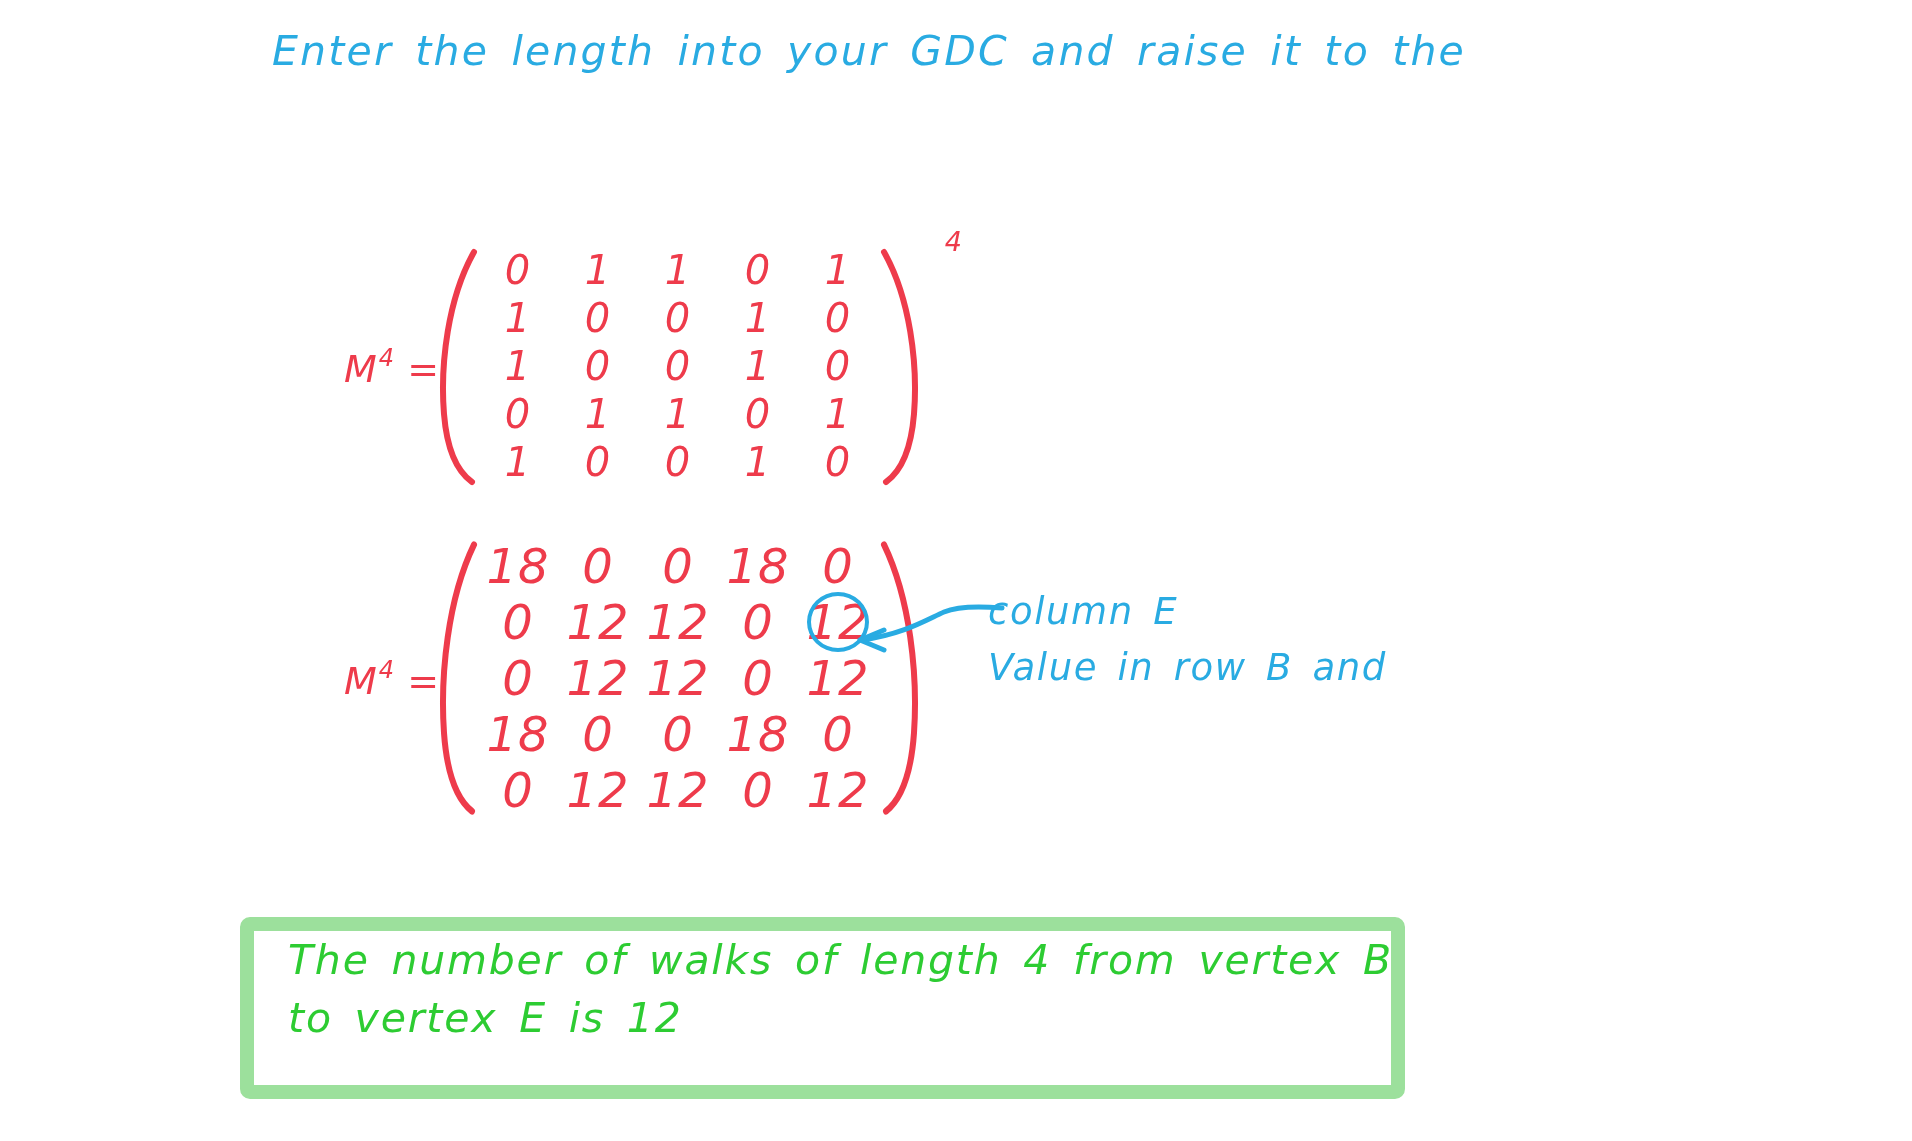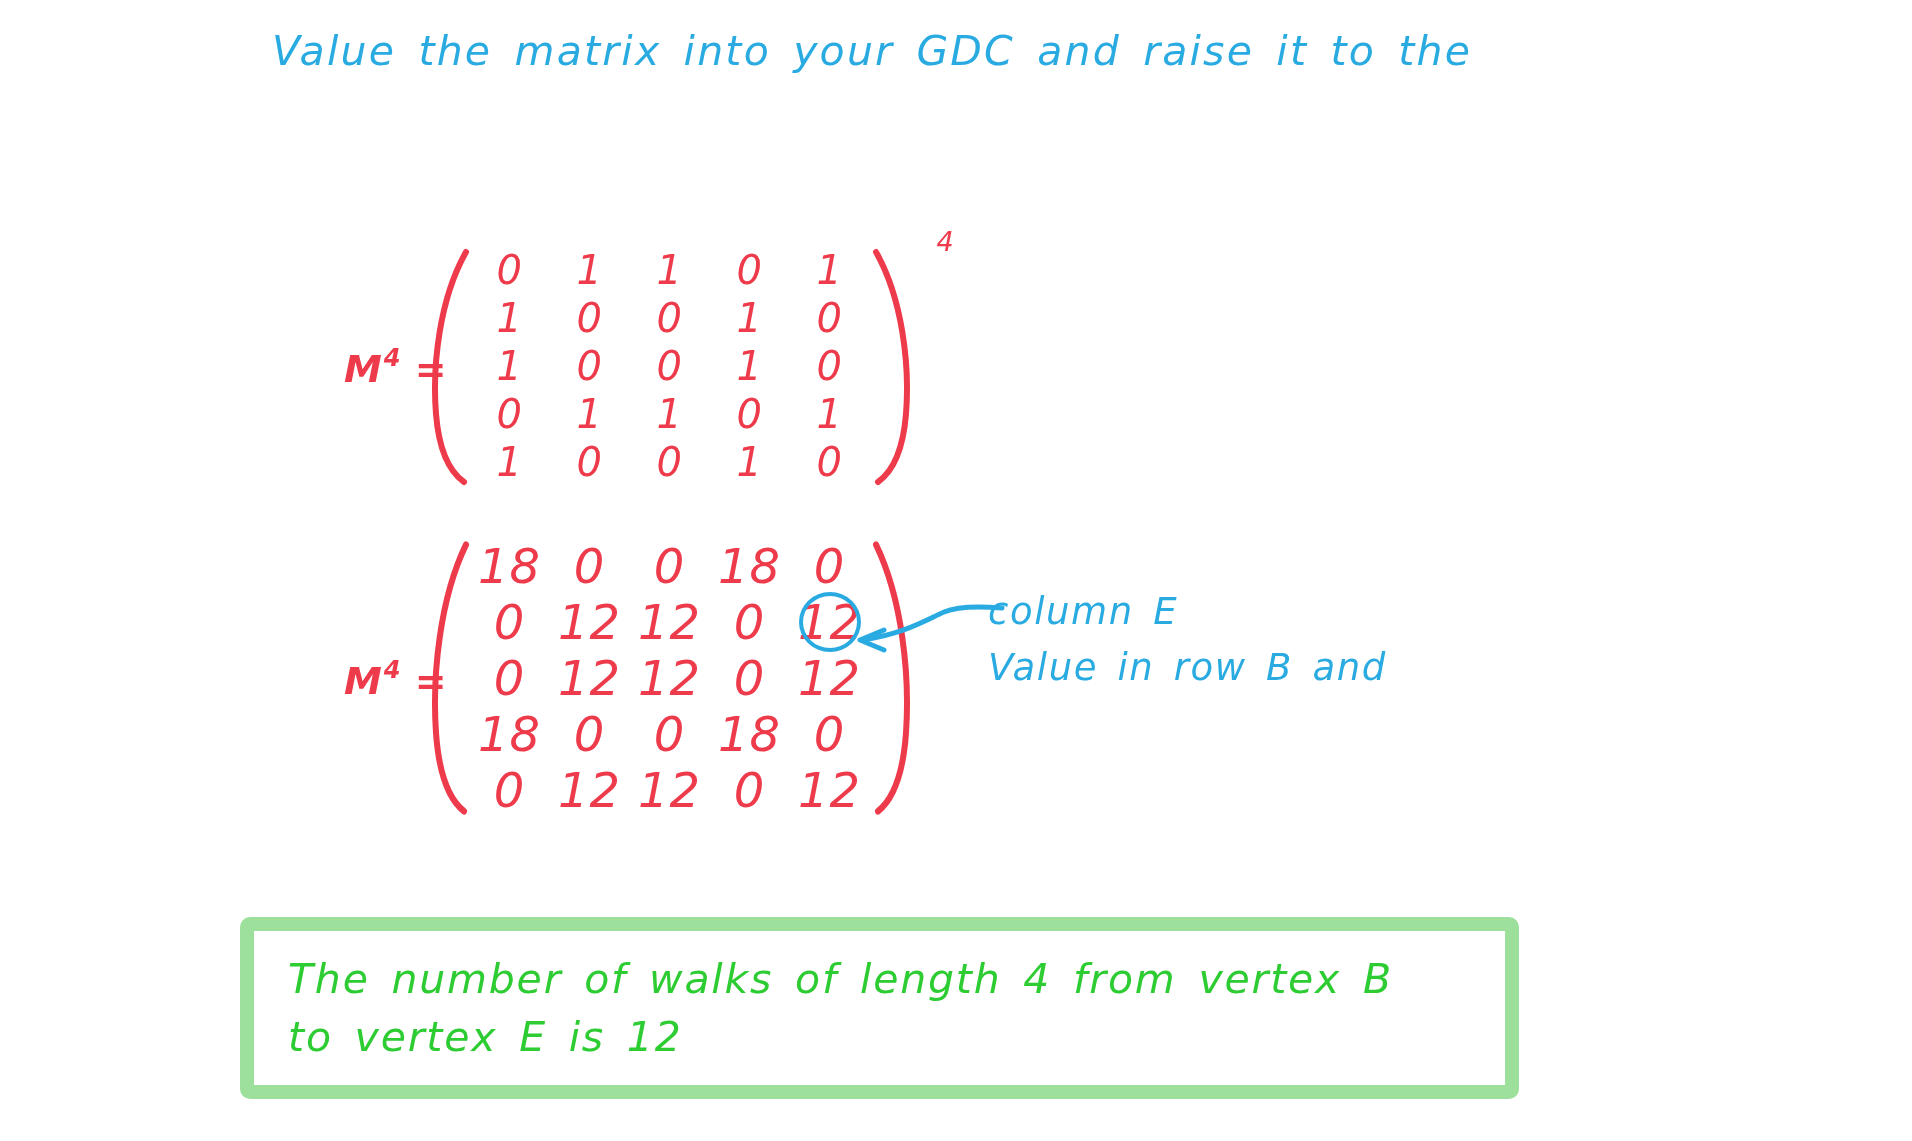--- a/index.html
+++ b/index.html
@@ -43,24 +43,23 @@
     position: absolute;
     display: flex;
     align-items: center;
     color: #ee3b4b;
   }
   .mlabel {
     font-size: 38px;
     font-style: italic;
     letter-spacing: 1px;
     white-space: nowrap;
-    margin-right: 22px;
+    margin-right: 38px;
     position: relative;
     top: 2px;
-    font-weight: bold;
   }
   .mlabel sup {
     font-size: 24px;
     vertical-align: super;
     position: relative;
     top: -2px;
     left: 1px;
   }
 
   .matrix-wrap {
@@ -153,45 +152,44 @@
     width: 170px;
     height: 80px;
     pointer-events: none;
   }
 
   
   #answer-box {
     position: absolute;
     left: 240px;
     top: 917px;
-    width: 1279px;
+    width: 1165px;
     height: 182px;
     background: #ffffff;
     border: 14px solid #9ce09c;
     border-radius: 10px;
     box-sizing: border-box;
     display: flex;
-    align-items: center;
   }
   #answer-text {
     color: #2dcc32;
     font-size: 41px;
     line-height: 58px;
     font-style: italic;
     letter-spacing: 1.8px;
     word-spacing: 7px;
     padding: 0 0 0 34px;
   }
   #answer-text .ln { display: block; white-space: pre; }
 </style>
 </head>
 <body>
 
 <div id="instruction" class="hand">
-  <span class="ln">Value the matrix into your GDC and raise it to the</span>
+  <span class="ln">Enter the length into your GDC and raise it to the</span>
 </div>
 
 <div class="matrix-block" id="matrix1-block">
   <div class="mlabel">
     <span>M</span><sup>4</sup>
     <span>=</span>
   </div>
 
   <div class="matrix-wrap">
     <span class="paren left">

